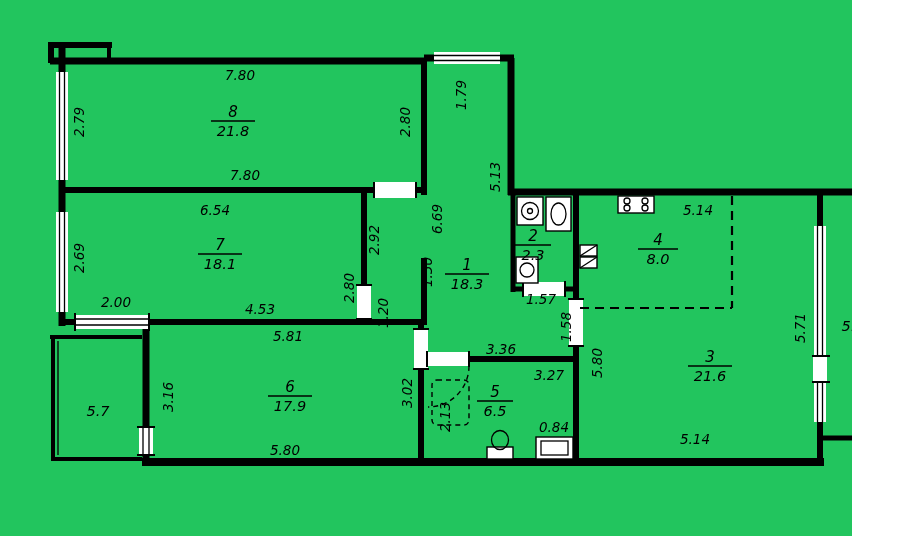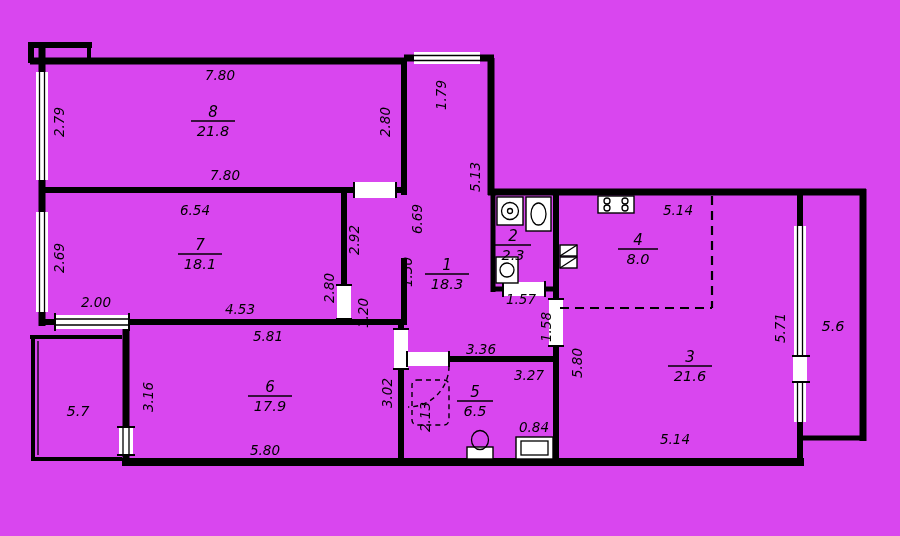--- a/index.html
+++ b/index.html
@@ -1,16 +1,16 @@
 <!DOCTYPE html>
 <html><head>
 <meta charset="utf-8">
 <style>
   html,body{margin:0;padding:0;background:#fff;}
-  .plan-wrap{width:900px;height:536px;position:relative;background:#d946ef;overflow:hidden;}
+  .plan-wrap{width:832px;height:536px;position:relative;background:#22c55e;overflow:hidden;padding-left:20px;}
   svg{display:block;}
   .w8{stroke:#000;stroke-width:8;fill:none;}
   .w7{stroke:#000;stroke-width:7;fill:none;}
   .w6{stroke:#000;stroke-width:6;fill:none;}
   .w5{stroke:#000;stroke-width:5;fill:none;}
   .w4{stroke:#000;stroke-width:4;fill:none;}
   .thin{stroke:#000;stroke-width:1.3;fill:none;}
   .tick{stroke:#000;stroke-width:2;fill:none;}
   .fix{stroke:#000;stroke-width:1.4;fill:#fff;}
   .dash{stroke:#000;stroke-width:2.2;fill:none;stroke-dasharray:9 6;}

